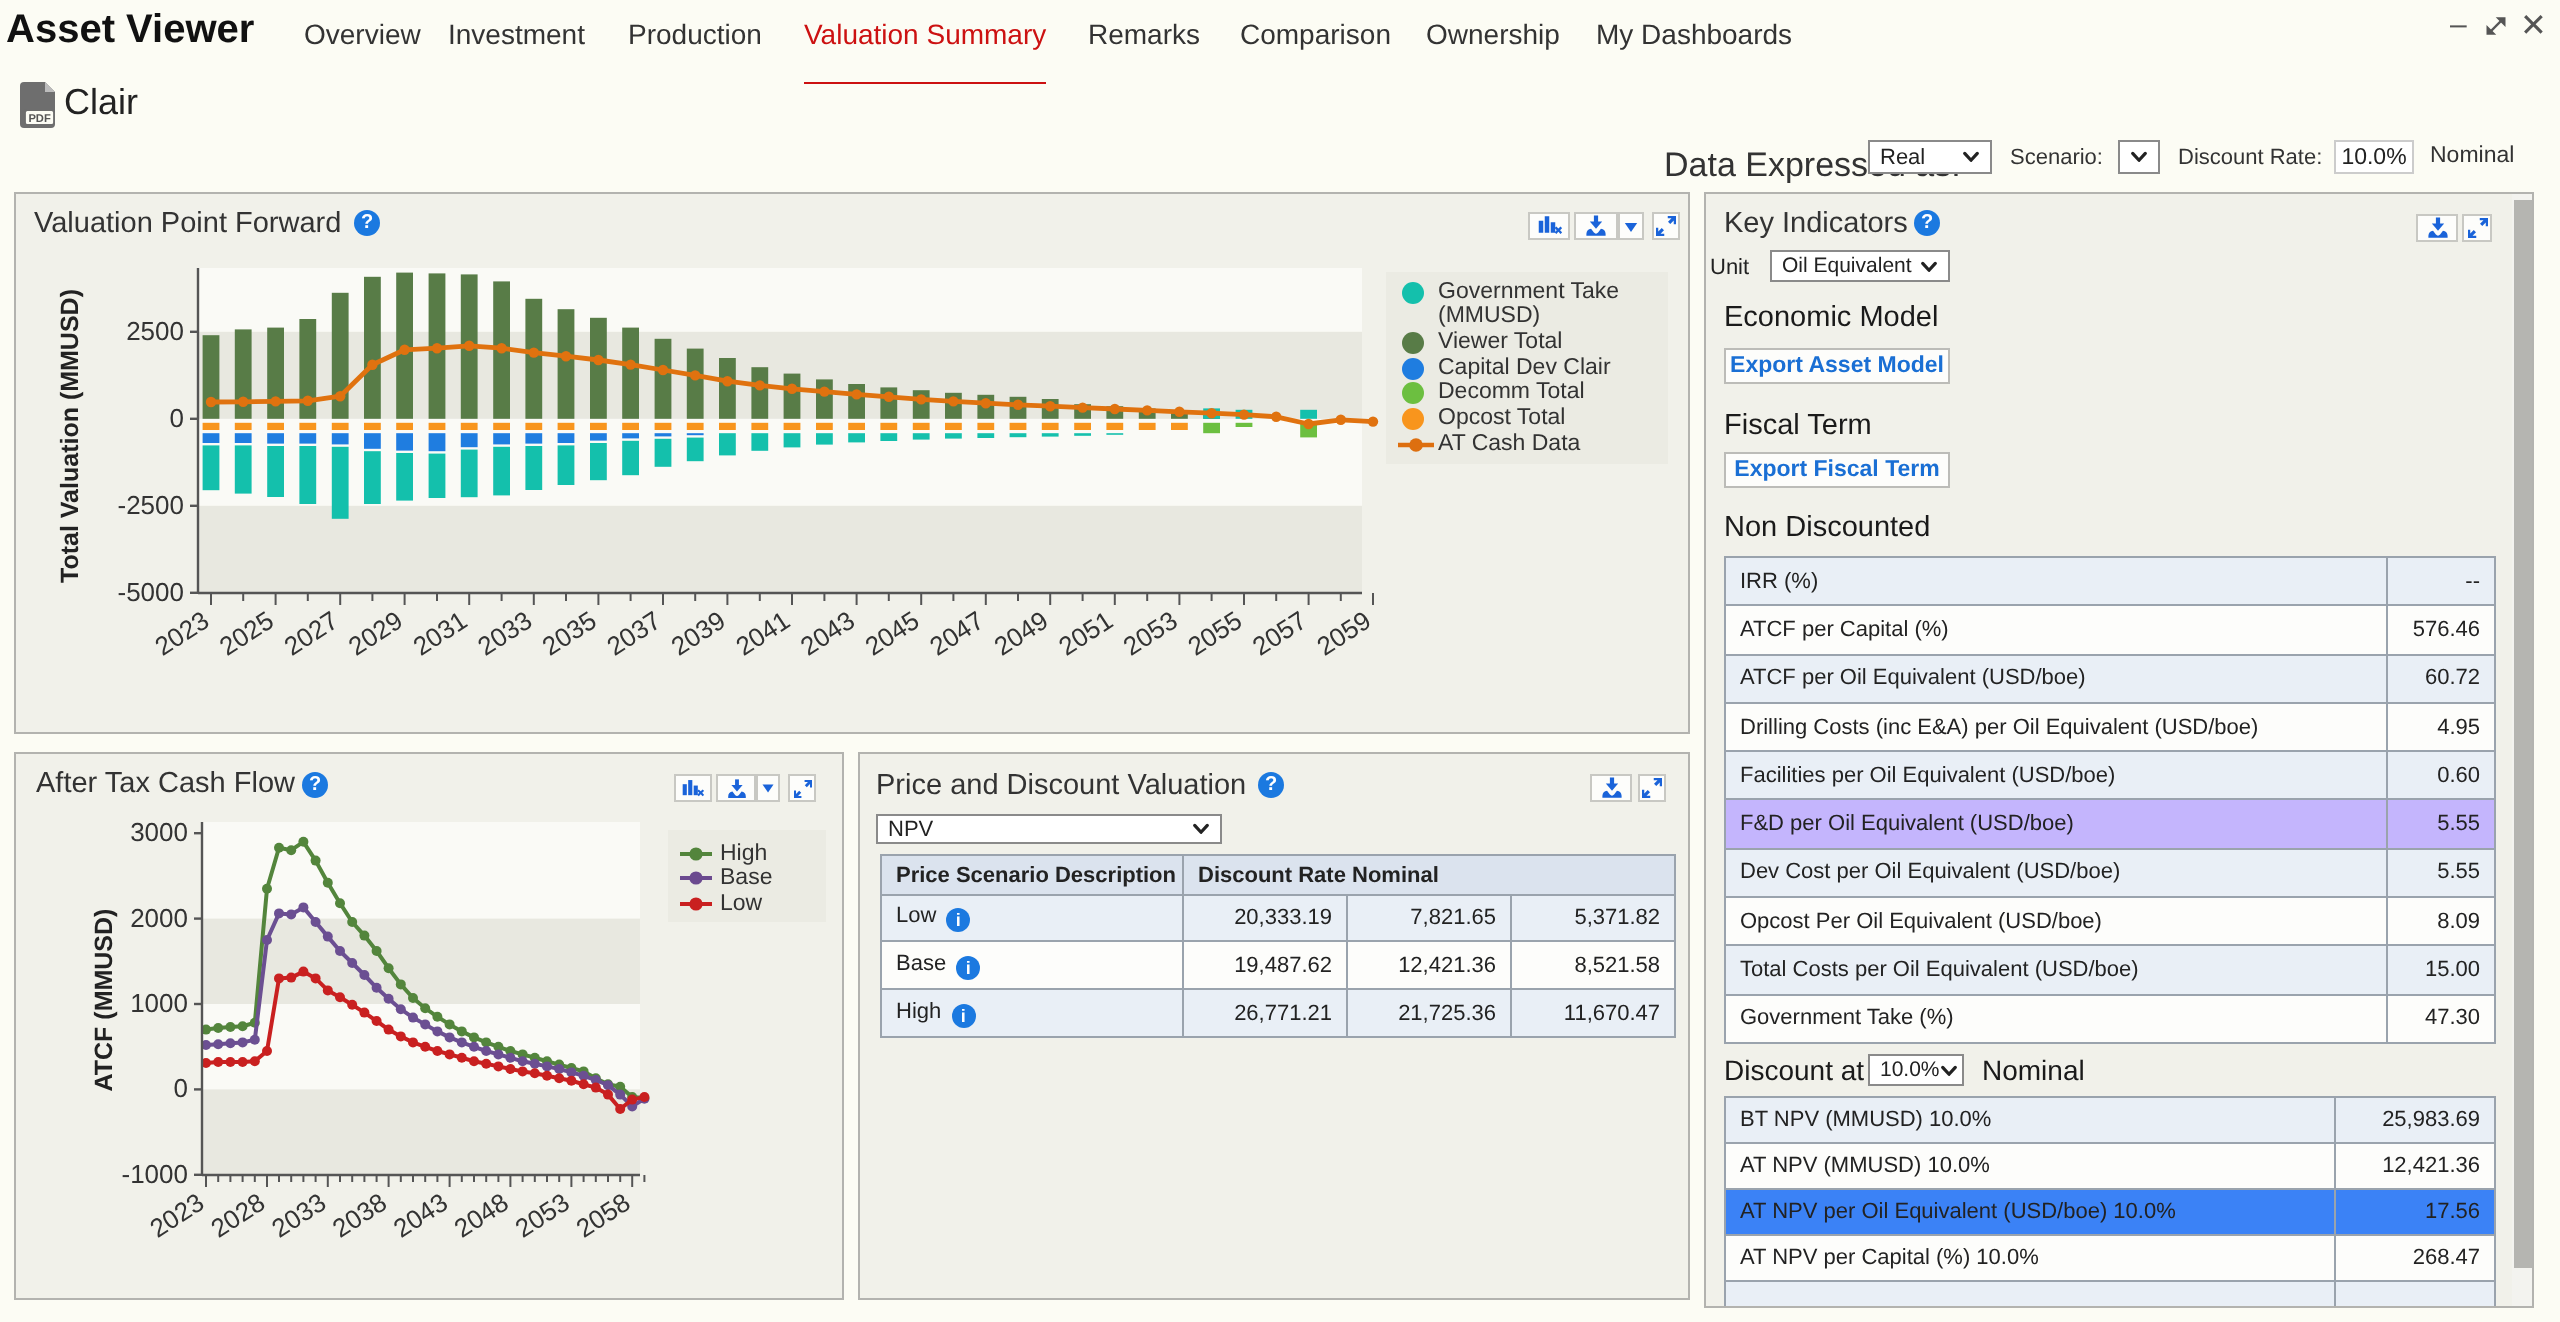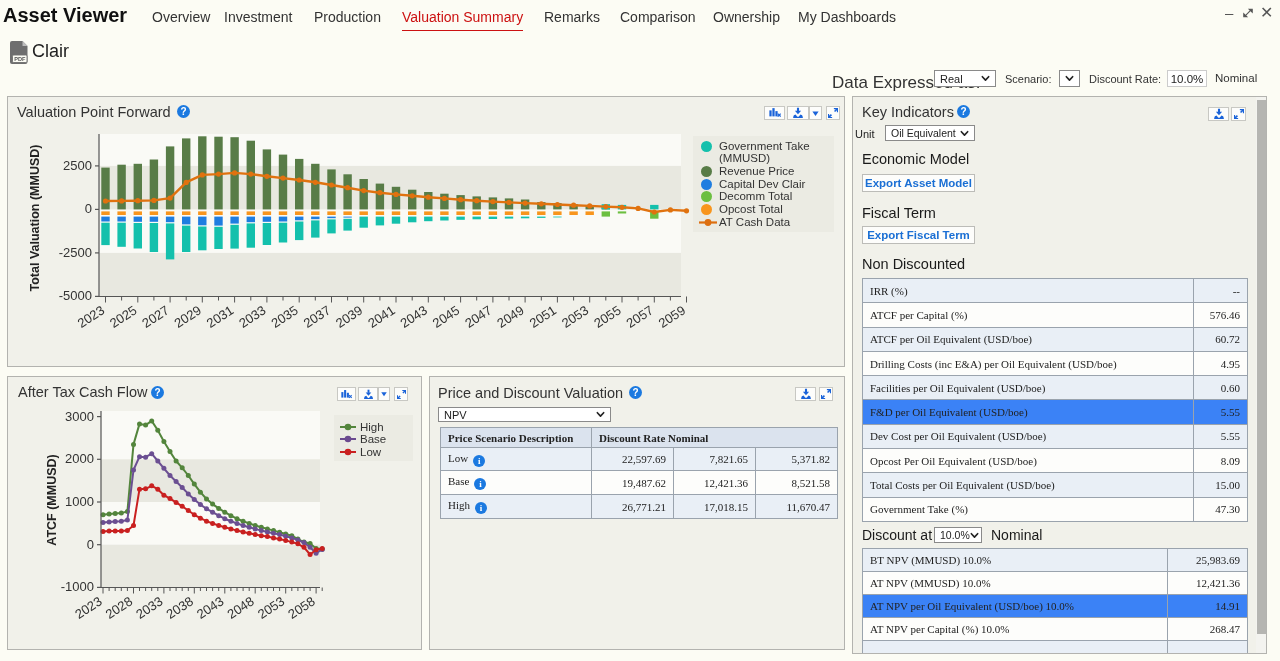--- a/index.html
+++ b/index.html
@@ -2,36 +2,36 @@
 <html><head><meta charset="utf-8">
 <style>
 * { margin:0; padding:0; box-sizing:border-box; }
 html,body { width:1280px; height:661px; background:#fcfcf4; font-family:"Liberation Sans", sans-serif; overflow:hidden; }
 .abs { position:absolute; }
 .panel { position:absolute; background:#f1f1ea; border:1px solid #b3b3af; }
 .ptitle { position:absolute; font-size:14.5px; color:#333; }
 .cbtn { position:absolute; background:#fdfdfb; border:1px solid #c8c8c3; display:flex; align-items:center; justify-content:center; }
 .nav { position:absolute; top:9px; font-size:14px; color:#333; white-space:nowrap; }
 table.grid { border-collapse:collapse; font-size:11px; color:#222; table-layout:fixed; }
-table.grid td, table.grid th { border:1px solid #9aa3ad; padding:0 7px; white-space:nowrap; overflow:hidden;font-family:Liberation Serif, serif; }
+table.grid td, table.grid th { border:1px solid #9aa3ad; padding:0 7px; white-space:nowrap; overflow:hidden; }
 .selbox { position:absolute; background:#fff; border:1px solid #8a8a8a; display:flex; align-items:center; justify-content:space-between; padding:0 5px; font-size:11px; color:#222; white-space:nowrap; }
 .h2 { position:absolute; font-size:14.5px; color:#1a1a1a; }
 .expbtn { position:absolute; background:#fdfdfb; border:1px solid #bcbcb8; color:#1a6fd4; font-weight:bold; font-size:11.5px; text-align:center; }
 </style></head>
 <body>
 
 <div class="abs" style="left:3px;top:4px;font-size:20px;font-weight:bold;color:#111">Asset Viewer</div>
 <div class="nav" style="left:152px">Overview</div>
 <div class="nav" style="left:224px">Investment</div>
 <div class="nav" style="left:314px">Production</div>
 <div class="nav" style="left:544px">Remarks</div>
 <div class="nav" style="left:620px">Comparison</div>
 <div class="nav" style="left:713px">Ownership</div>
 <div class="nav" style="left:798px">My Dashboards</div>
-<div class="nav" style="left:402px;color:#cc1111;border-bottom:1.5px solid #cc1111;padding-bottom:5px">Valuation Summary</div>
+<div class="nav" style="left:402px;color:#cc1111;border-bottom:1.5px solid #cc1111;padding-bottom:16px">Valuation Summary</div>
 <div class="abs" style="left:1225px;top:4px;font-size:15px;color:#555">–</div>
 <svg class="abs" style="left:1241px;top:6px" width="14" height="14" viewBox="0 0 14 14">
     <g stroke="#555" stroke-width="1.1" fill="#555">
       <line x1="4.2" y1="9.8" x2="9.8" y2="4.2"></line>
       <path d="M8.2 3.2 L11.2 3.2 L11.2 6.2 Z"></path>
       <path d="M5.8 10.8 L2.8 10.8 L2.8 7.8 Z"></path>
     </g>
   </svg>
 <div class="abs" style="left:1260px;top:3px;font-size:16px;color:#555">✕</div>
 <svg class="abs" style="left:10px;top:41px" width="19" height="23" viewBox="0 0 19 23">
@@ -311,21 +311,21 @@
 <line x1="662.4" y1="199.5" x2="662.4" y2="203.5" stroke="#555555" stroke-width="1"></line>
 <line x1="678.5" y1="199.5" x2="678.5" y2="205.5" stroke="#555555" stroke-width="1"></line>
 <text x="678.5" y="215.5" text-anchor="end" font-size="13" fill="#333333" transform="rotate(-33 678.5 215.5)">2059</text>
 <text x="28" y="118" text-anchor="middle" font-size="12.5" font-weight="bold" fill="#222" transform="rotate(-90 31 118)">Total Valuation (MMUSD)</text>
 </svg>
 <div class="abs" style="left:685px;top:39px;width:141px;height:96px;background:#ebebe3"></div>
 <div class="abs" style="left:693px;top:43.5px;width:11px;height:11px;border-radius:50%;background:#14c0ac"></div>
 <div class="abs" style="left:711px;top:42.5px;font-size:11.5px;color:#333">Government Take</div>
 <div class="abs" style="left:711px;top:55.2px;font-size:11.5px;color:#333">(MMUSD)</div>
 <div class="abs" style="left:693px;top:68.9px;width:11px;height:11px;border-radius:50%;background:#587c47"></div>
-<div class="abs" style="left:711px;top:67.9px;font-size:11.5px;color:#333">Revenue Price</div>
+<div class="abs" style="left:711px;top:67.9px;font-size:11.5px;color:#333">Viewer Total</div>
 <div class="abs" style="left:693px;top:81.60000000000001px;width:11px;height:11px;border-radius:50%;background:#1f7de0"></div>
 <div class="abs" style="left:711px;top:80.60000000000001px;font-size:11.5px;color:#333">Capital Dev Clair</div>
 <div class="abs" style="left:693px;top:94.30000000000001px;width:11px;height:11px;border-radius:50%;background:#6cbf40"></div>
 <div class="abs" style="left:711px;top:93.30000000000001px;font-size:11.5px;color:#333">Decomm Total</div>
 <div class="abs" style="left:693px;top:107.00000000000001px;width:11px;height:11px;border-radius:50%;background:#f8951d"></div>
 <div class="abs" style="left:711px;top:106.00000000000001px;font-size:11.5px;color:#333">Opcost Total</div>
 <svg class="abs" style="left:691px;top:119.70000000000002px" width="18" height="11" viewBox="0 0 18 11">
       <line x1="0" y1="5.5" x2="18" y2="5.5" stroke="#dd6f10" stroke-width="2.2"></line>
       <circle cx="9" cy="5.5" r="3.4" fill="#dd6f10"></circle>
     </svg>
@@ -590,34 +590,34 @@
         <col style="width:82px">
         <col style="width:82px">
       </colgroup>
 <tbody>
         <tr style="background:#dbe3ee;height:20px">
           <th style="text-align:left">Price Scenario Description</th>
           <th colspan="3" style="text-align:left">Discount Rate Nominal</th>
         </tr>
 <tr style="background:#e9eff6;height:23px">
           <td>Low<span style="display:inline-block;vertical-align:-2px;margin-left:5px;width:12px;height:12px;border-radius:50%;background:#1b79e0;color:#fff;font-size:9px;font-weight:bold;text-align:center;line-height:12px">i</span></td>
-          <td style="text-align:right">22,597.69</td>
+          <td style="text-align:right">20,333.19</td>
           <td style="text-align:right">7,821.65</td>
           <td style="text-align:right">5,371.82</td>
         </tr>
 <tr style="background:#fdfdfb;height:24px">
           <td>Base<span style="display:inline-block;vertical-align:-2px;margin-left:5px;width:12px;height:12px;border-radius:50%;background:#1b79e0;color:#fff;font-size:9px;font-weight:bold;text-align:center;line-height:12px">i</span></td>
           <td style="text-align:right">19,487.62</td>
           <td style="text-align:right">12,421.36</td>
           <td style="text-align:right">8,521.58</td>
         </tr>
 <tr style="background:#e9eff6;height:24px">
           <td>High<span style="display:inline-block;vertical-align:-2px;margin-left:5px;width:12px;height:12px;border-radius:50%;background:#1b79e0;color:#fff;font-size:9px;font-weight:bold;text-align:center;line-height:12px">i</span></td>
           <td style="text-align:right">26,771.21</td>
-          <td style="text-align:right">17,018.15</td>
+          <td style="text-align:right">21,725.36</td>
           <td style="text-align:right">11,670.47</td>
         </tr>
 </tbody>
     </table>
 </div>
 <div class="panel" style="left:852px;top:96px;width:415px;height:558px;overflow:hidden">
 <div class="ptitle" style="left:9px;top:7px">Key Indicators</div>
 <div style="position:absolute;left:104px;top:8px;width:13px;height:13px;border-radius:50%;background:#1b79e0;color:#fff;font-size:10px;font-weight:bold;text-align:center;line-height:13px">?</div>
 <div class="cbtn" style="left:355px;top:10px;width:21px;height:14px">
       <svg width="12" height="12" viewBox="0 0 16 16">
@@ -664,21 +664,21 @@
           <td style="text-align:right">60.72</td>
         </tr>
         <tr style="background:#fdfdfb;height:24.3px">
           <td>Drilling Costs (inc E&amp;A) per Oil Equivalent (USD/boe)</td>
           <td style="text-align:right">4.95</td>
         </tr>
         <tr style="background:#e9eff6;height:24.3px">
           <td>Facilities per Oil Equivalent (USD/boe)</td>
           <td style="text-align:right">0.60</td>
         </tr>
-        <tr style="background:#3b82f6;height:24.3px">
+        <tr style="background:#c4b5fd;height:24.3px">
           <td>F&amp;D per Oil Equivalent (USD/boe)</td>
           <td style="text-align:right">5.55</td>
         </tr>
         <tr style="background:#e9eff6;height:24.3px">
           <td>Dev Cost per Oil Equivalent (USD/boe)</td>
           <td style="text-align:right">5.55</td>
         </tr>
         <tr style="background:#fdfdfb;height:24.3px">
           <td>Opcost Per Oil Equivalent (USD/boe)</td>
           <td style="text-align:right">8.09</td>
@@ -707,21 +707,21 @@
         <tr style="background:#e9eff6;height:23px">
           <td>BT NPV (MMUSD) 10.0%</td>
           <td style="text-align:right">25,983.69</td>
         </tr>
         <tr style="background:#fdfdfb;height:23px">
           <td>AT NPV (MMUSD) 10.0%</td>
           <td style="text-align:right">12,421.36</td>
         </tr>
         <tr style="background:#3b82f6;height:23px">
           <td>AT NPV per Oil Equivalent (USD/boe) 10.0%</td>
-          <td style="text-align:right">14.91</td>
+          <td style="text-align:right">17.56</td>
         </tr>
         <tr style="background:#fdfdfb;height:23px">
           <td>AT NPV per Capital (%) 10.0%</td>
           <td style="text-align:right">268.47</td>
         </tr>
         <tr style="background:#e9eff6;height:23px">
           <td>&nbsp;</td>
           <td style="text-align:right"></td>
         </tr>
       </tbody>

